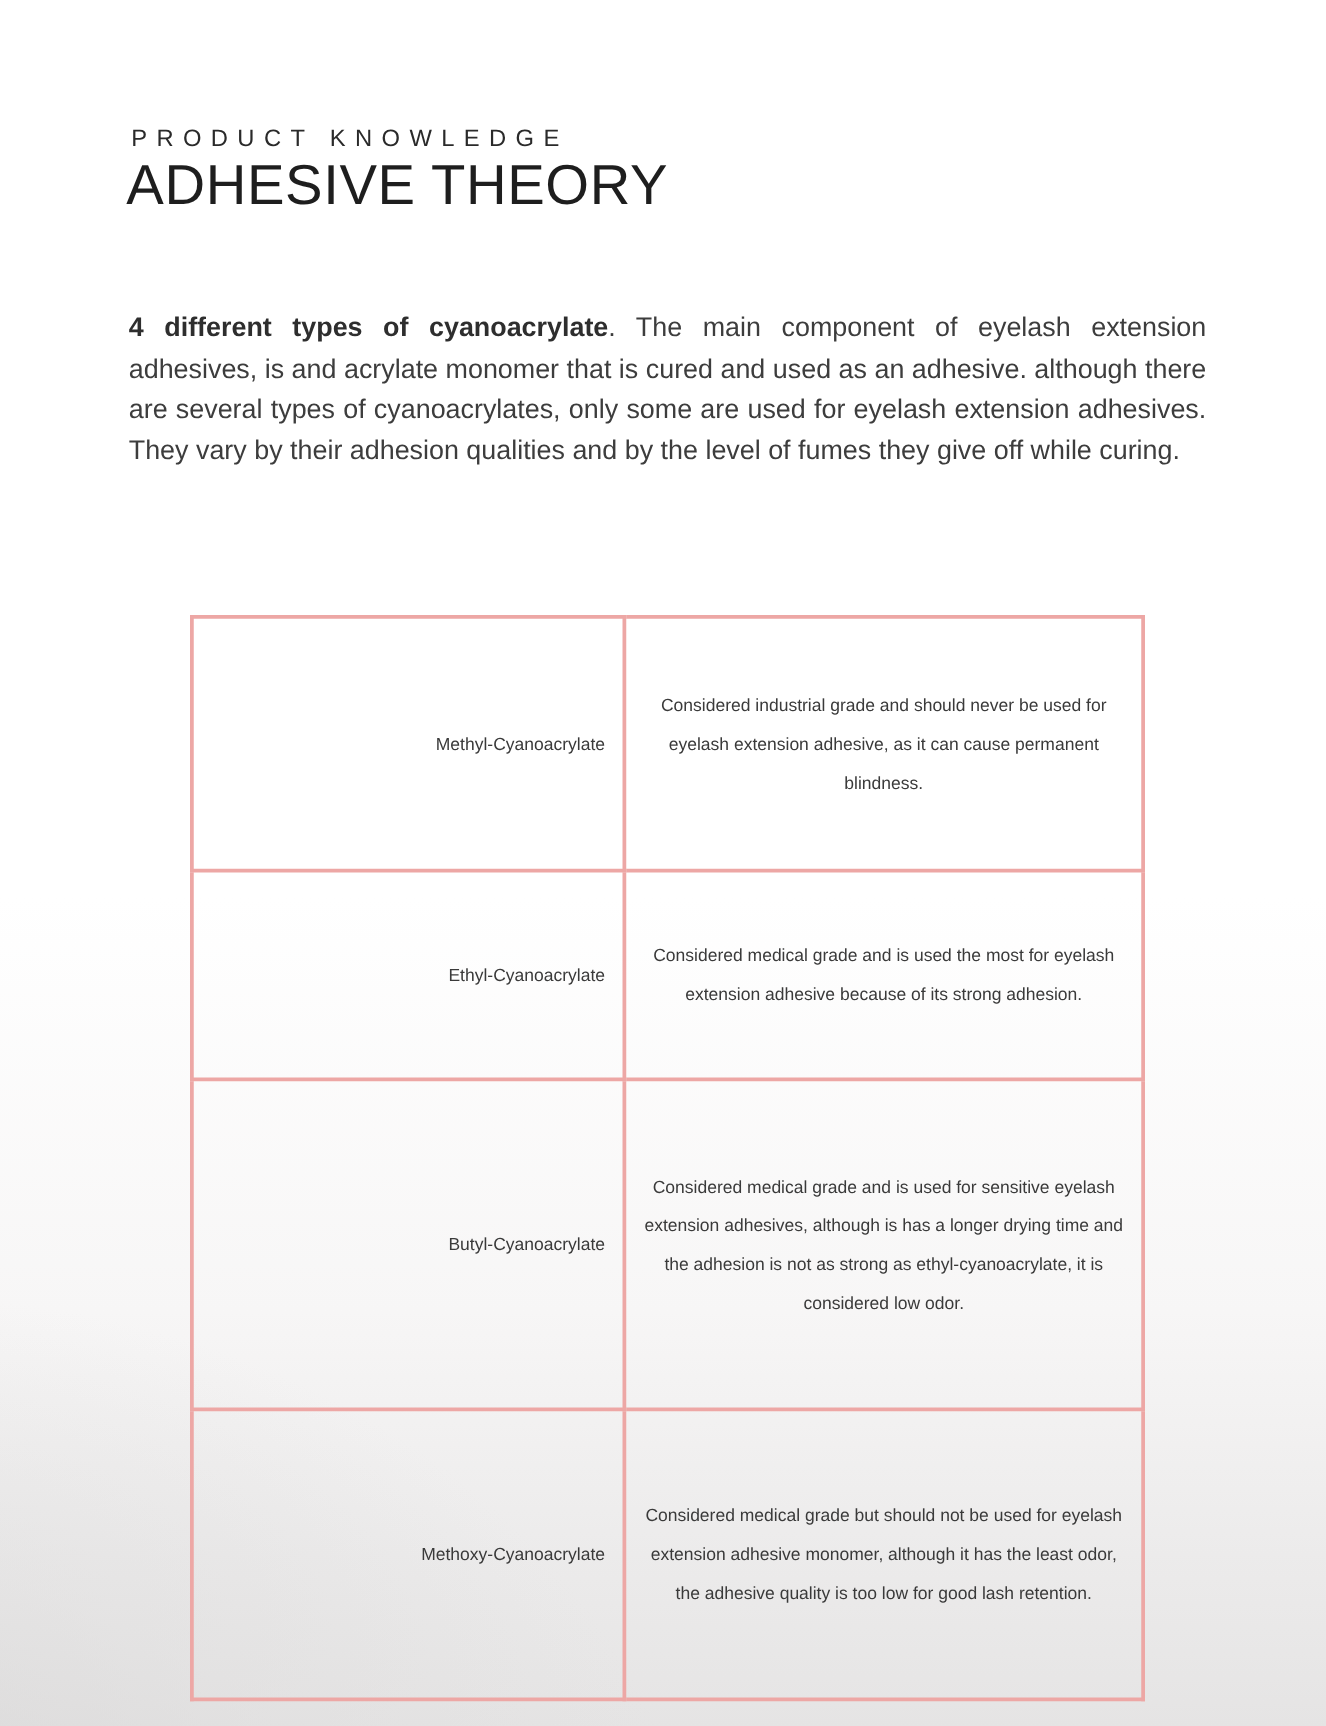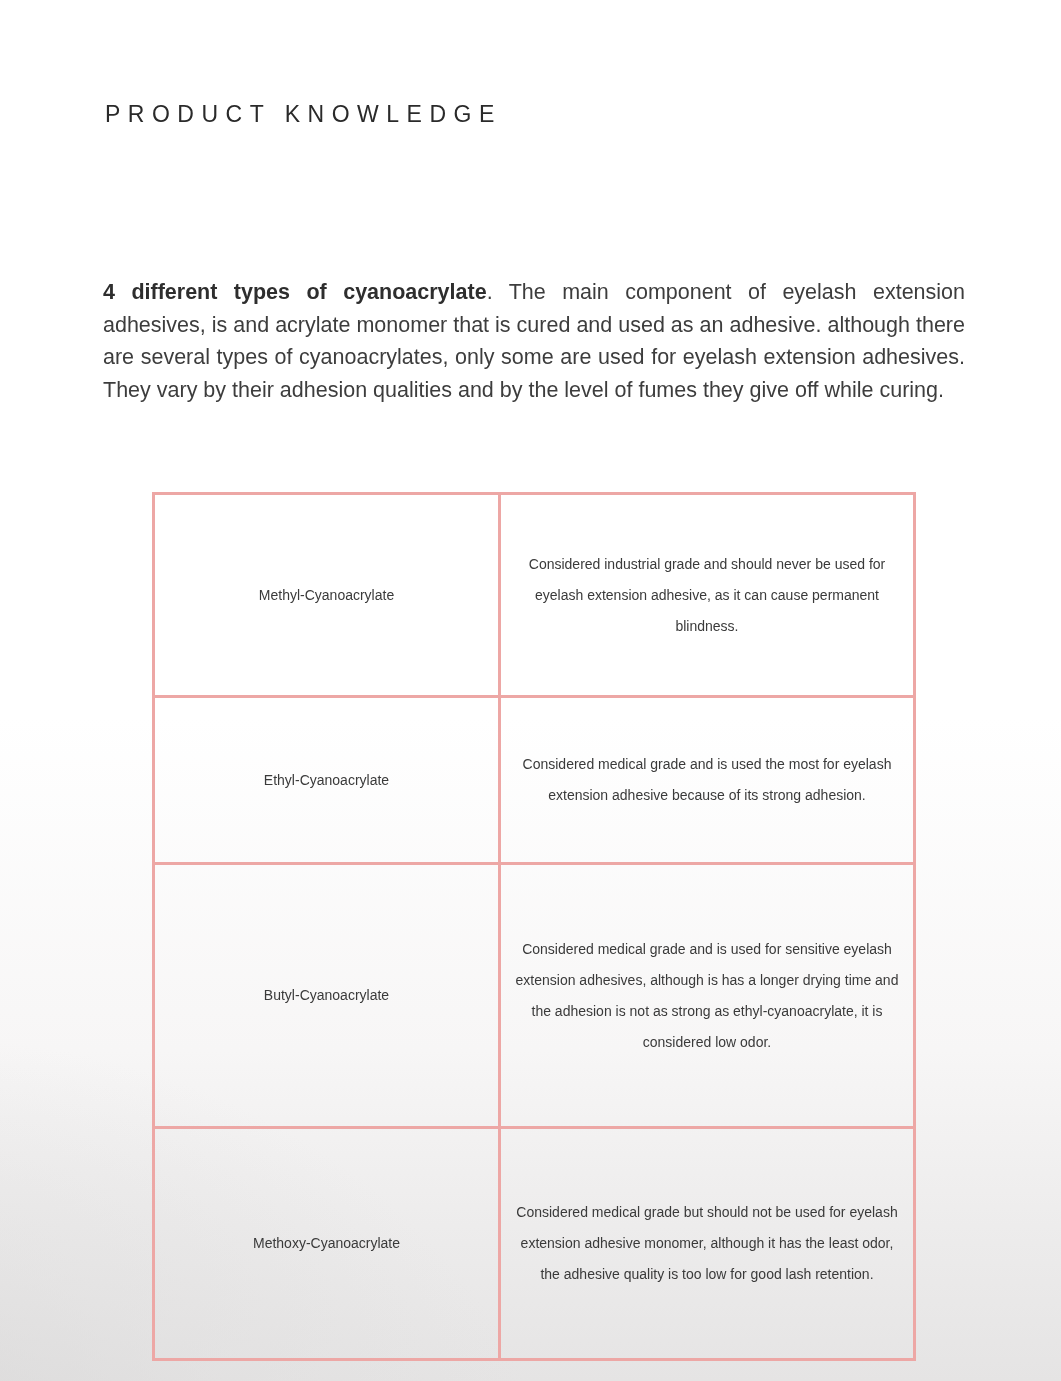--- a/index.html
+++ b/index.html
@@ -23,21 +23,21 @@
         #ffffff 52%,
         #f7f6f6 76%,
         #ecebeb 90%,
         #e5e4e4 100%);
   }
 
   .kicker {
     position: absolute;
     left: 105px;
     top: 101px;
-    font-size: 23px;
+    font-size: 19px;
     letter-spacing: 7.5px;
     font-weight: 400;
     color: #2a2a2a;
     white-space: nowrap;
   }
 
   .title {
     position: absolute;
     left: 101px;
     top: 122px;
@@ -45,21 +45,21 @@
     font-size: 45px;
     font-weight: 400;
     letter-spacing: 0.5px;
     color: #1e1e1e;
     white-space: nowrap;
   }
 
   .intro {
     position: absolute;
     left: 103px;
-    top: 276px;
+    top: 246px;
     width: 862px;
     margin: 0;
     font-size: 21.5px;
     line-height: 32.5px;
     color: #3d3d3d;
     text-align: justify;
   }
   .intro .lead { font-weight: bold; color: #2e2e2e; }
 
   .adhesive-table {
@@ -75,34 +75,36 @@
     border: 3px solid var(--accent, #eda7a5);
     background: transparent;
     text-align: center;
     vertical-align: middle;
     font-size: 14px;
     line-height: 31px;
   }
   .adhesive-table td.name-cell {
     width: 315px;
     padding: 10px 14px;
+    text-align: right;
   }
   .adhesive-table td.desc-cell {
     padding: 18px 12px;
   }
   .adhesive-table tr:nth-child(1) td { height: 164px; }
   .adhesive-table tr:nth-child(2) td { height: 128px; }
   .adhesive-table tr:nth-child(3) td { height: 225px; }
   .adhesive-table tr:nth-child(4) td { height: 193px; }
 </style>
 </head>
 <body>
 
 <div class="page">
   <div class="kicker">PRODUCT KNOWLEDGE</div>
+  <h1 class="title">ADHESIVE THEORY</h1>
 
   <p class="intro"><span class="lead">4 different types of cyanoacrylate</span><span>. The main component of eyelash extension adhesives, is and acrylate monomer that is cured and used as an adhesive. although there are several types of cyanoacrylates, only some are used for eyelash extension adhesives. They vary by their adhesion qualities and by the level of fumes they give off while curing.</span></p>
 
   <table class="adhesive-table">
     <tbody>
         <tr>
           <td class="name-cell">Methyl-Cyanoacrylate</td>
           <td class="desc-cell">Considered industrial grade and should never be used for eyelash extension adhesive, as it can cause permanent blindness.</td>
         </tr>
         <tr>

